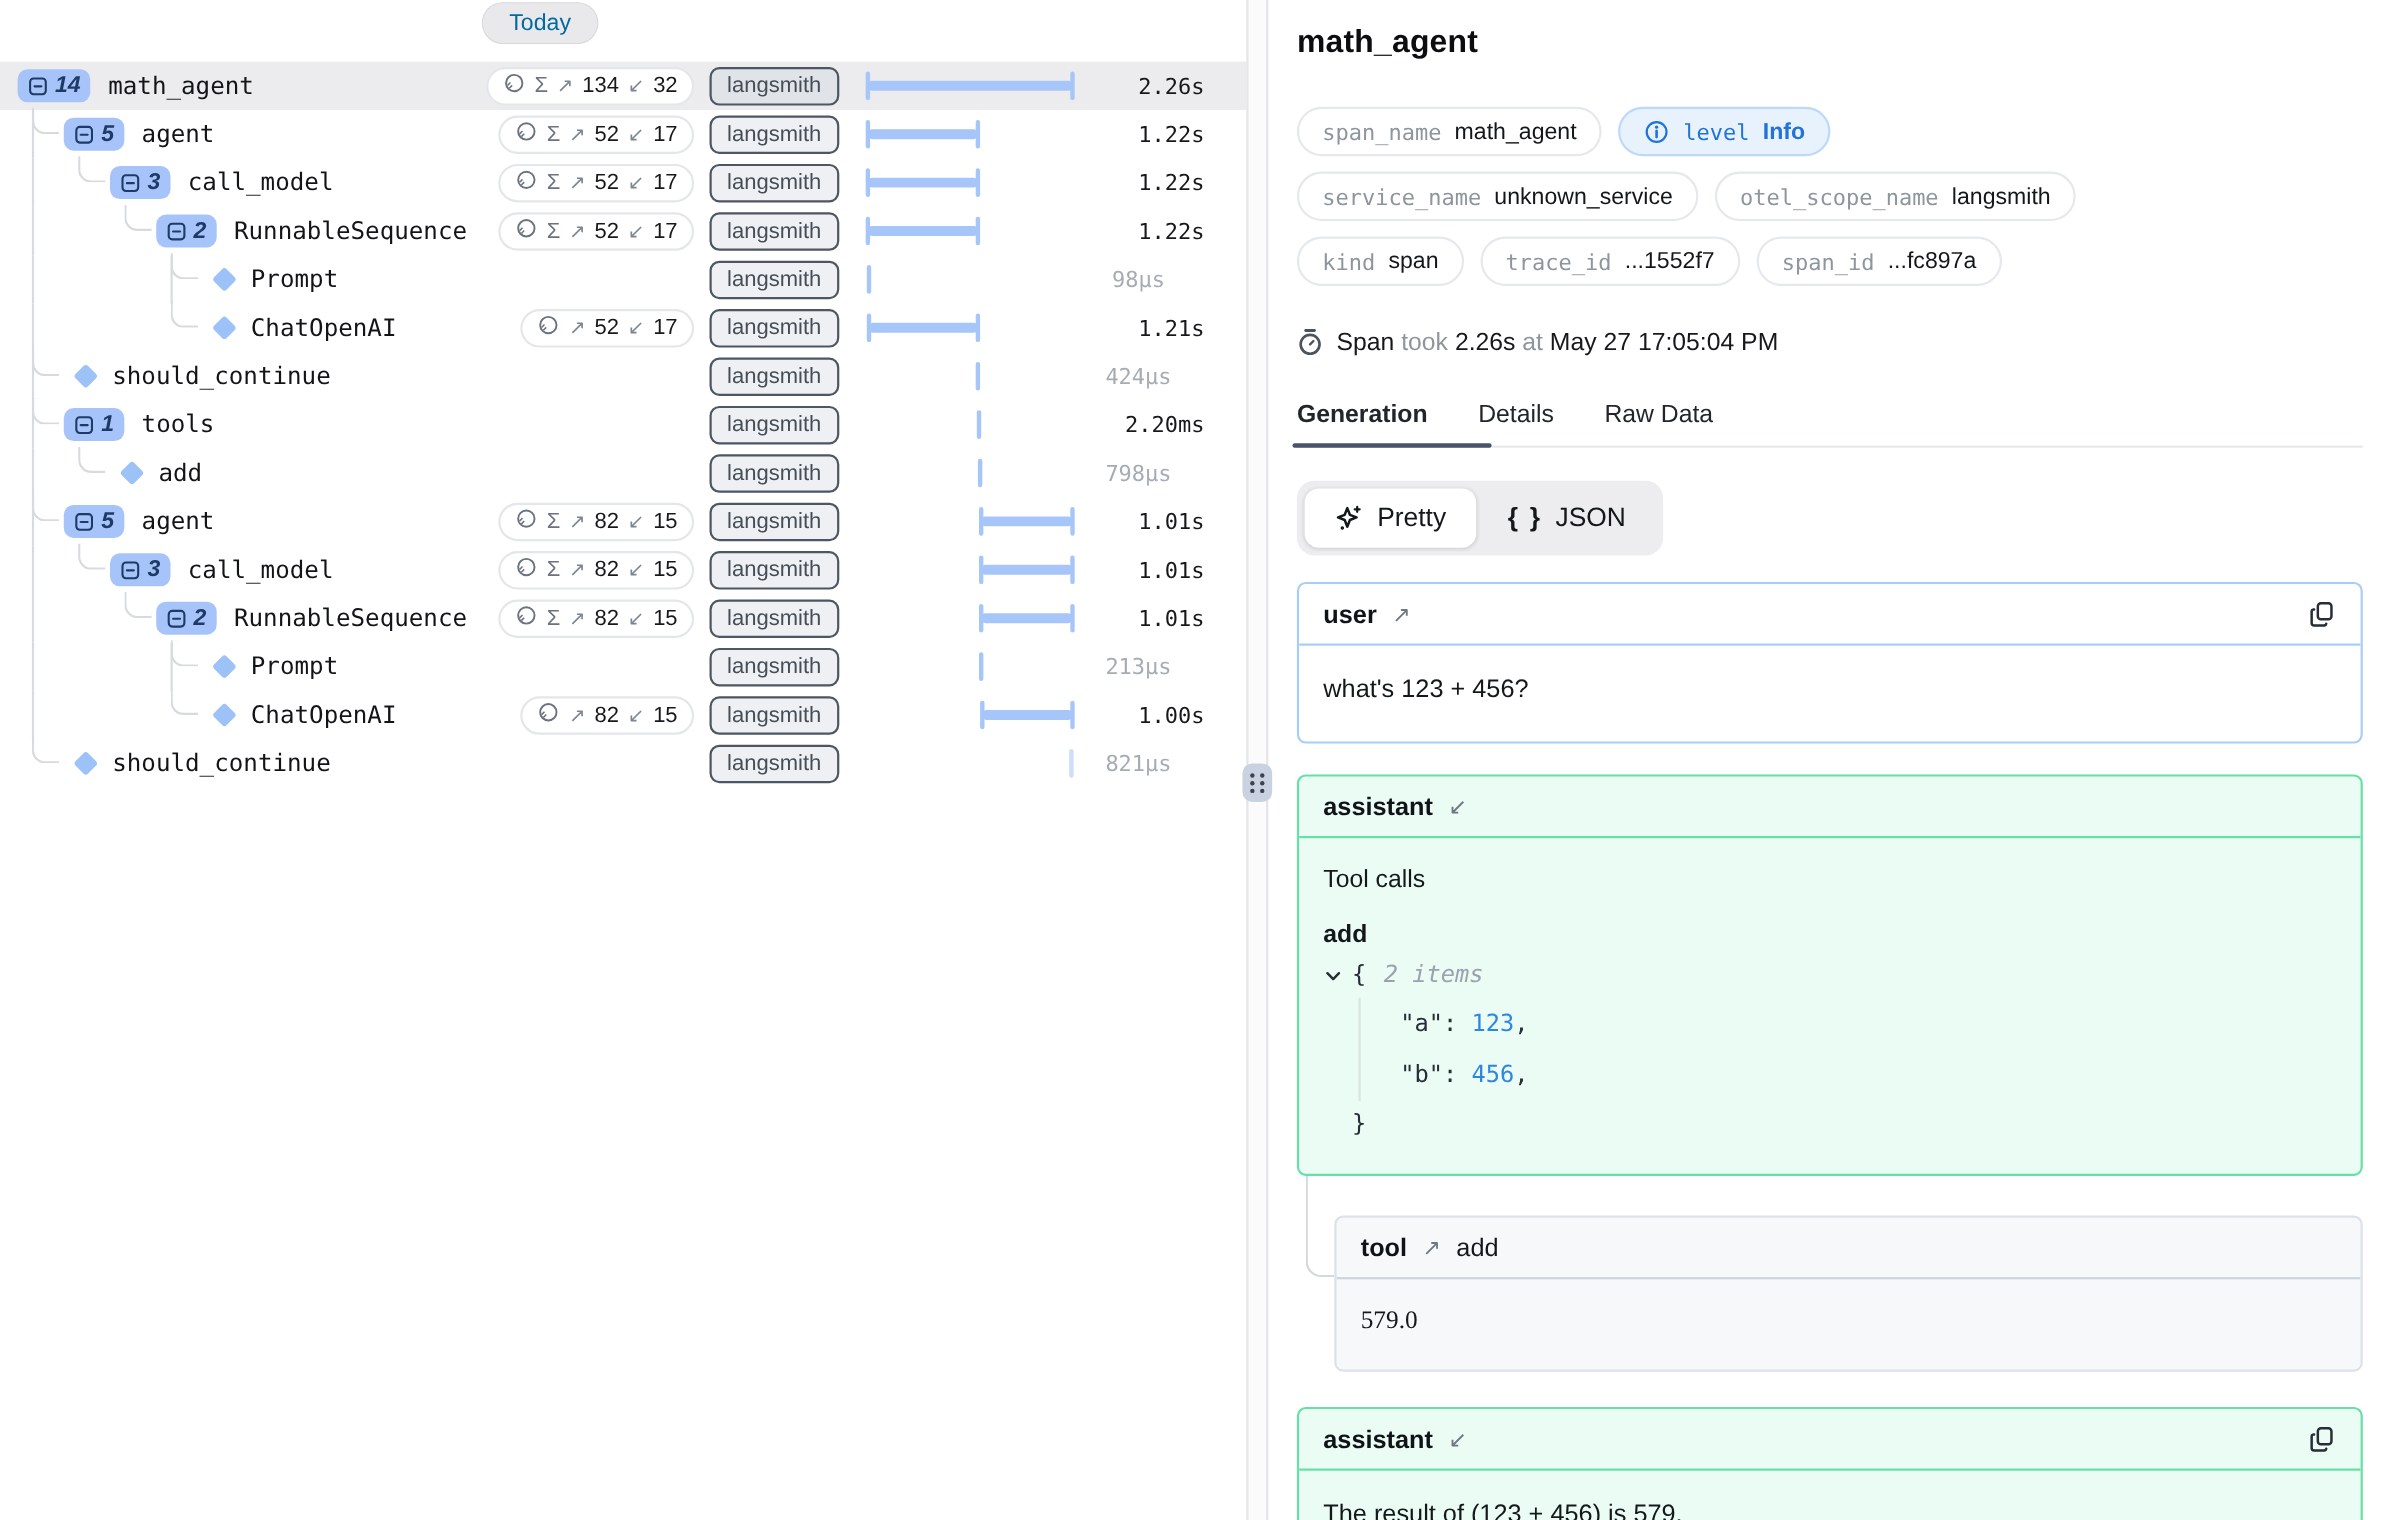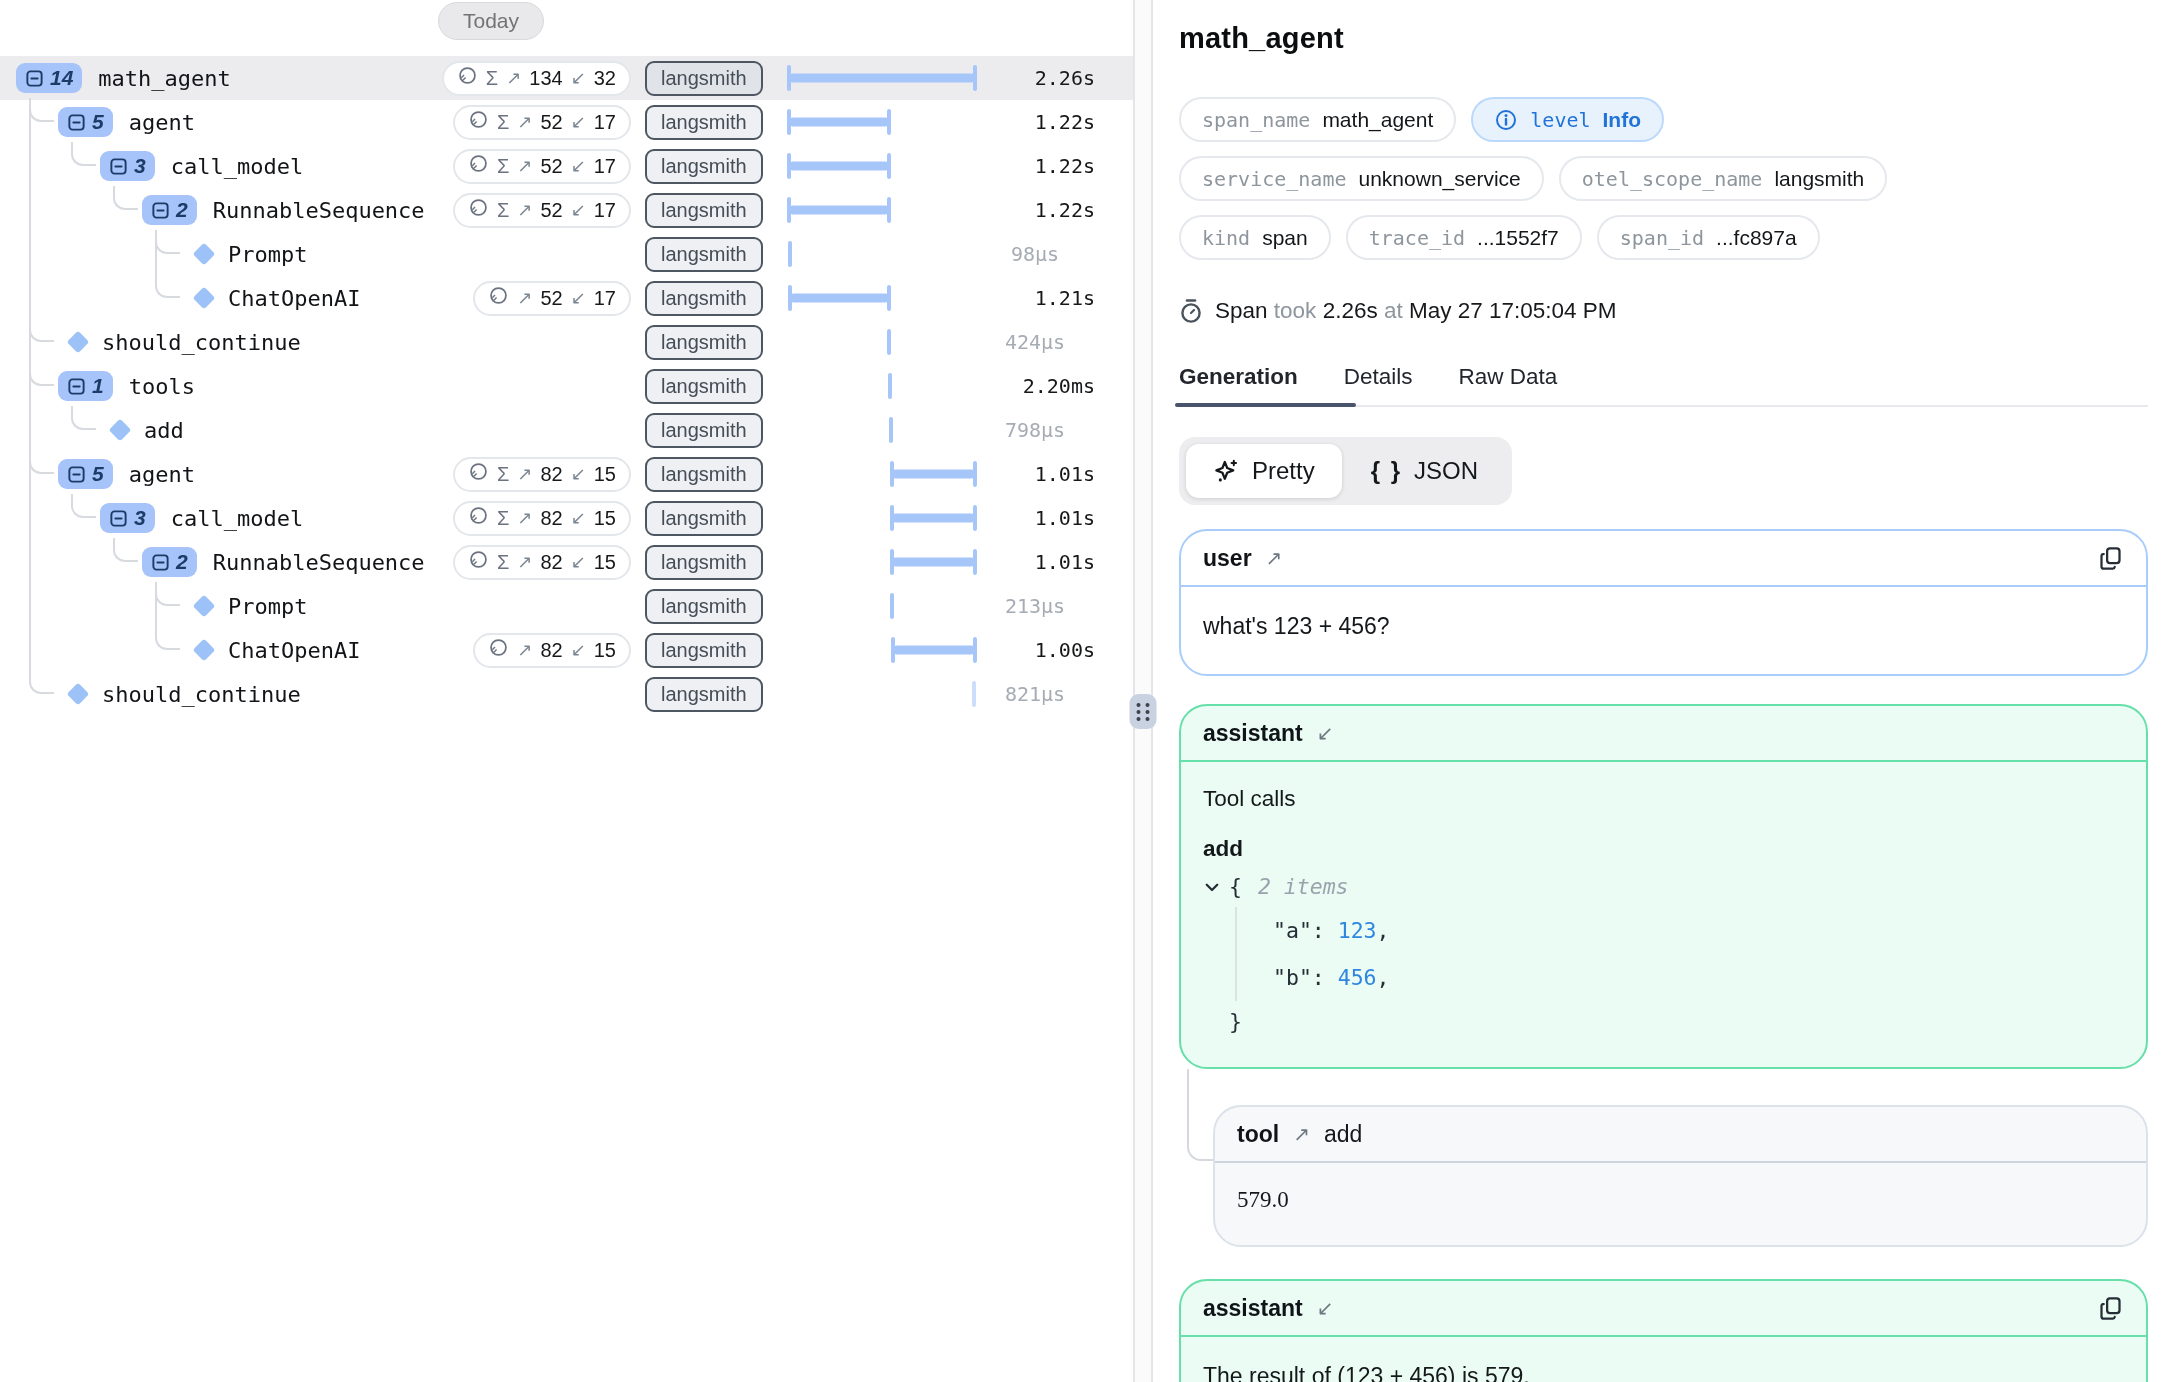--- a/index.html
+++ b/index.html
@@ -5,21 +5,21 @@
   * { margin:0; padding:0; box-sizing:border-box; }
   html,body { width:2172px; height:1382px; background:#fff; overflow:hidden; }
   body { font-family:"Liberation Sans", sans-serif; color:#15181b; }
 
   .app { position:relative; width:2172px; height:1382px; background:#fff; }
 
   
   .tree-panel { position:absolute; left:0; top:0; width:1133px; height:100%; background:#fff; }
   .tree-header { position:relative; height:56px; }
   .today { position:absolute; left:438px; top:2px; height:38px; padding:0 24px;
-    border-radius:19px; background:#e9e9eb; border:1px solid #d9d9dc; color:#737373;
+    border-radius:19px; background:#e9e9eb; border:1px solid #d9d9dc; color:#0369a1;
     font-size:21px; font-family:"Liberation Sans",sans-serif; cursor:pointer; }
 
   .trow { position:relative; display:flex; align-items:center; height:44px; padding-right:38px; }
   .trow.selected { background:#ececee; }
 
   .vline { position:absolute; top:0; bottom:0; width:2px; background:#d7dadf; }
   .elbow { position:absolute; top:-2px; height:24px; width:25px;
     border-left:2px solid #d7dadf; border-bottom:2px solid #d7dadf; border-bottom-left-radius:12px; }
 
   .slot { position:relative; display:flex; align-items:center; flex:none;font-style:italic; }
@@ -85,21 +85,21 @@
   .tab.active::after { content:""; position:absolute; left:-4px; right:-58px; bottom:-2px; height:4px;
     background:#49536b; border-radius:2px; }
 
   .seg { margin-top:30px; display:inline-flex; gap:2px; padding:7px; background:#ededef; border-radius:16px; }
   .seg button { display:inline-flex; align-items:center; gap:12px; height:54px; padding:0 27px; border:none;
     background:transparent; border-radius:13px; font-size:24px; font-weight:500; color:#15181b;
     font-family:"Liberation Sans",sans-serif; cursor:pointer; }
   .seg button.active { background:#fff; box-shadow:0 1px 4px rgba(0,0,0,.14); }
   .braces { font-weight:600; letter-spacing:2px; }
 
-  .card { border-radius:28px; border:2px solid; overflow:hidden; }
+  .card { border-radius:8px; border:2px solid; overflow:hidden; }
   .card-header { height:56px; display:flex; align-items:center; padding:0 22px; border-bottom:2px solid; }
   .role { font-size:23px; font-weight:600; color:#101418; }
   .dir-arrow { color:#6f7882; font-size:20px; margin-left:14px; }
   .spacer { flex:1; }
   .copy-btn { background:none; border:none; cursor:pointer; display:flex; padding:0; }
   .card-body { padding:26px 22px 34px; font-size:23px; color:#15181b; }
 
   .card.user { border-color:#a9cdfa; background:#fff; margin-top:24px; }
   .card.user .card-header { border-color:#a9cdfa; }
 

